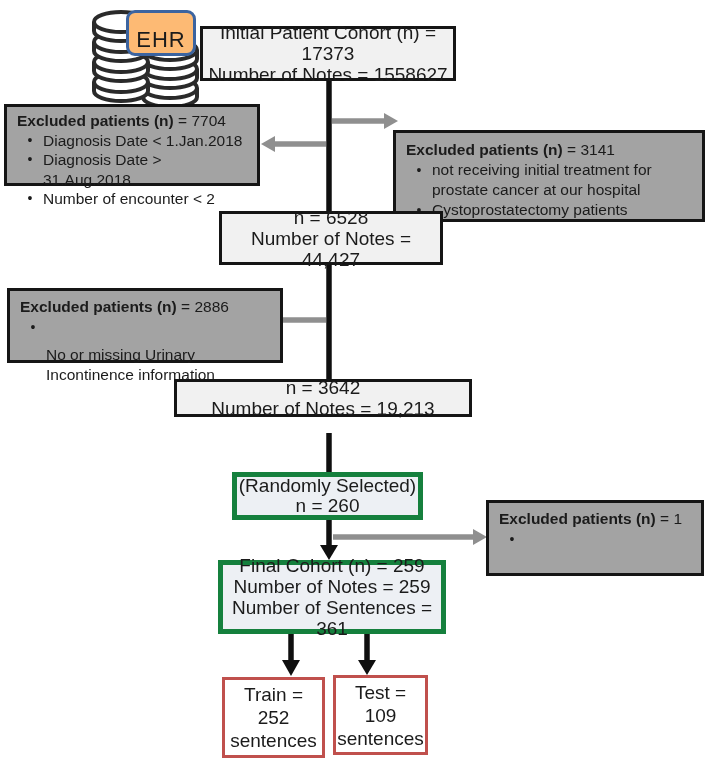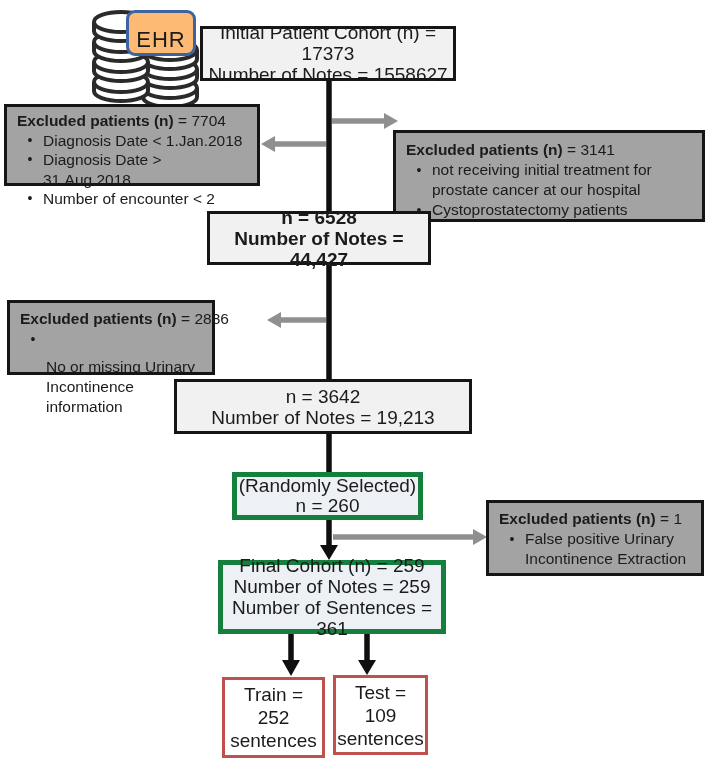--- a/index.html
+++ b/index.html
@@ -135,52 +135,51 @@
     <div class="bullet-row">
       <span class="bullet-dot">•</span>
       <span class="bullet-text">not receiving initial treatment for prostate cancer at our hospital</span>
     </div>
     <div class="bullet-row">
       <span class="bullet-dot">•</span>
       <span class="bullet-text">Cystoprostatectomy patients</span>
     </div>
   </div>
 
-  <div class="box center-box" style="left:207px;top:211px;width:224px;height:54px;font-weight:bold;">
+  <div class="box center-box" style="left:219px;top:211px;width:224px;height:54px;">
     <div>n = 6528</div>
     <div>Number of Notes = 44,427</div>
   </div>
 
-  <div class="box excl-box" style="left:7px;top:300px;width:208px;height:75px;padding-top:6px;">
+  <div class="box excl-box" style="left:7px;top:288px;width:276px;height:75px;padding-top:6px;">
     <div class="excl-title">
       <span class="b">Excluded patients (n)</span><span> = 2886</span>
     </div>
     <div class="bullet-row">
       <span class="bullet-dot">•</span>
       <span class="bullet-text" style="max-width:170px;margin-top:28px;">No or missing Urinary Incontinence information</span>
     </div>
   </div>
 
-  <div class="box center-box" style="left:174px;top:379px;width:298px;height:55px;">
+  <div class="box center-box" style="left:174px;top:379px;width:298px;height:38px;">
     <div>n = 3642</div>
     <div>Number of Notes = 19,213</div>
   </div>
 
   <div class="box center-box blue-border" style="left:232px;top:472px;width:191px;height:48px;line-height:20px;">
     <div>(Randomly Selected)</div>
     <div>n = 260</div>
   </div>
 
   <div class="box excl-box" style="left:486px;top:500px;width:218px;height:76px;padding-top:6px;">
     <div class="excl-title">
       <span class="b">Excluded patients (n)</span><span> = 1</span>
     </div>
     <div class="bullet-row">
       <span class="bullet-dot">•</span>
-      <span class="bullet-text" style="max-width:165px;">False positive Urinary Incontinence Extraction</span>
     </div>
   </div>
 
   <div class="box center-box blue-border" style="left:218px;top:560px;width:228px;height:74px;">
     <div>Final Cohort (n) = 259</div>
     <div>Number of Notes = 259</div>
     <div>Number of Sentences = 361</div>
   </div>
 
   <div class="box center-box red-border" style="left:222px;top:677px;width:103px;height:81px;line-height:23px;padding:0 8px;">

